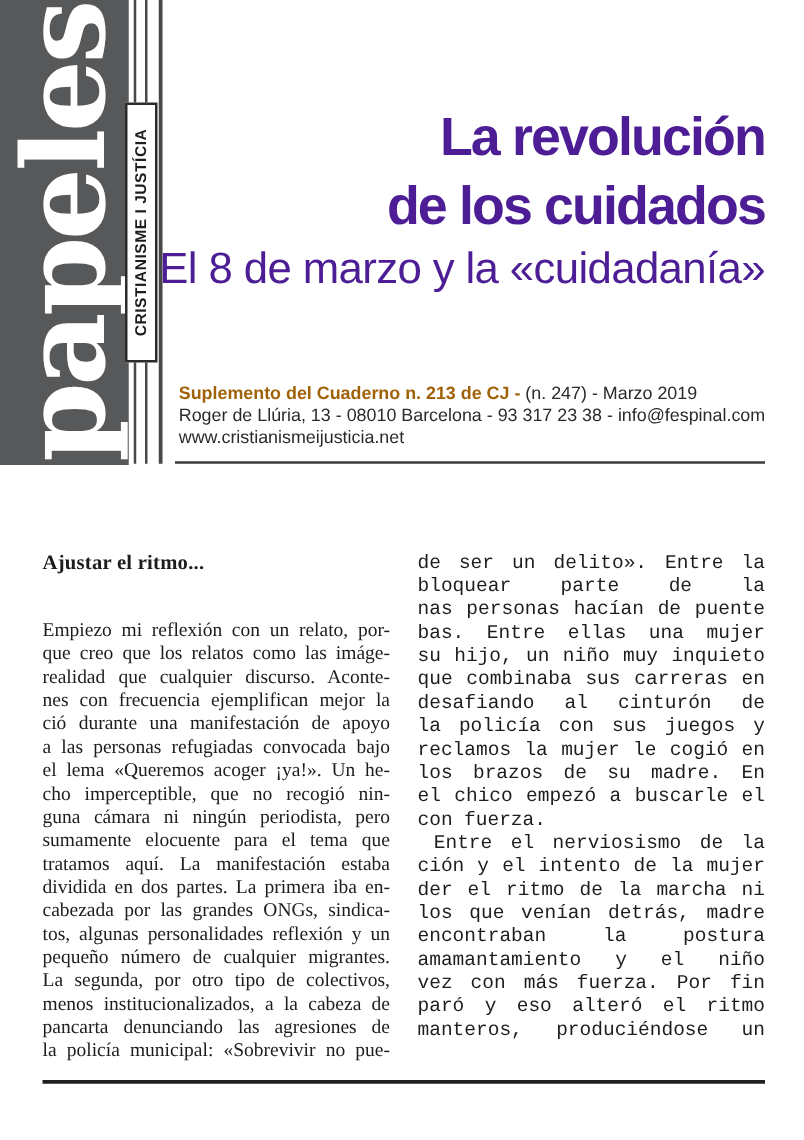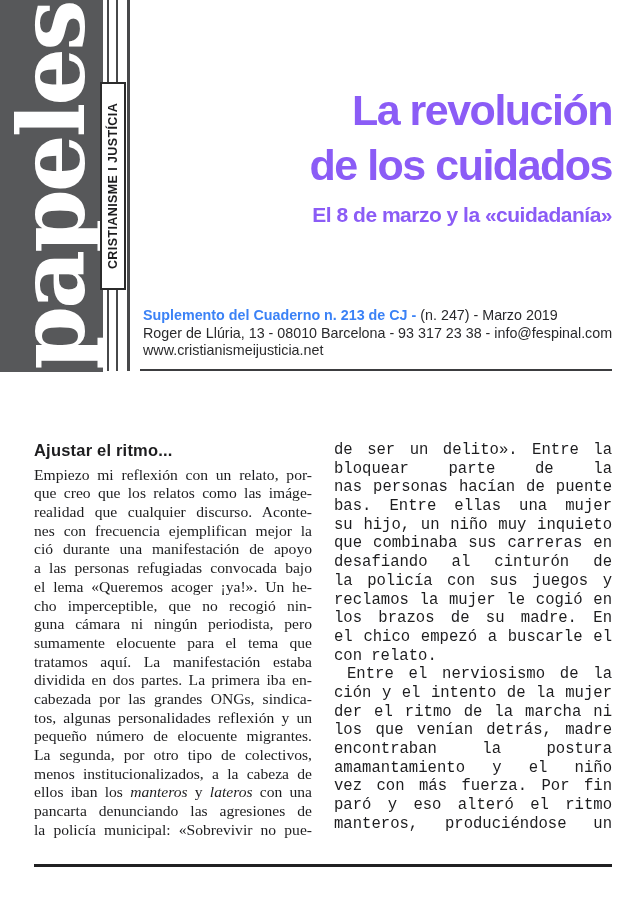--- a/index.html
+++ b/index.html
@@ -54,73 +54,73 @@
     font-size: 12.5px;
     letter-spacing: 0.4px;
     color: #1d1d1f;
     white-space: nowrap;
   }
 
   
   .titleblock {
     position: absolute; right: 31px; top: 83px;
     text-align: right;
-    color: #8b5cf6;
+    color: #4c1d95;
     margin-left: 21px;
   }
   .title-line {
     font-size: 43px;
     line-height: 55px;
     font-weight: bold;
     letter-spacing: -1.5px;
     white-space: nowrap;
   }
   .subtitle {
-    font-size: 21px;
+    font-size: 35px;
     line-height: 38px;
-    font-weight: bold;
+    font-weight: normal;
     letter-spacing: -0.5px;
     margin-top: 3px;
     white-space: nowrap;
   }
 
   
   .infoblock {
     position: absolute; left: 143px; top: 307px;
     font-size: 14.3px;
     line-height: 17.7px;
     color: #2a2a2c;
     white-space: nowrap;
   }
-  .infoblock b { font-weight: bold; color: #3b82f6; }
+  .infoblock b { font-weight: bold; color: #a16207; }
   .head-rule {
     position: absolute; left: 140px; top: 369px;
     width: 472px; height: 2px;
     background: #3c3d3f;
   }
 
   
   .col {
     position: absolute;
     width: 278px;
     color: #1d1d1f;
     font-family: "Liberation Serif", serif;
     font-size: 15.6px;
     line-height: 18.7px;
     text-align: justify;
   }
   .col1 { left: 34px; top: 441px; }
   .col2 { left: 334px; top: 441px; font-family: Liberation Mono, monospace; }
   .section-heading {
-    font-family: Liberation Sans, sans-serif;
+    font-family: Liberation Serif, serif;
     font-weight: bold;
     font-size: 16.5px;
     letter-spacing: 0.2px;
     color: #1d1d1f;
-    margin-bottom: 6px;
+    margin-bottom: 36px;
     text-align: left;
   }
   .bline {
     height: 18.7px;
     overflow: hidden;
     text-align: justify;
     text-align-last: justify;
     word-spacing: -0.2px;
   }
   .bline.nj { text-align-last: left; }
@@ -172,43 +172,42 @@
         <div class="bline">ció durante una manifestación de apoyo</div>
         <div class="bline">a las personas refugiadas convocada bajo</div>
         <div class="bline">el lema «Queremos acoger ¡ya!». Un he-</div>
         <div class="bline">cho imperceptible, que no recogió nin-</div>
         <div class="bline">guna cámara ni ningún periodista, pero</div>
         <div class="bline">sumamente elocuente para el tema que</div>
         <div class="bline">tratamos aquí. La manifestación estaba</div>
         <div class="bline">dividida en dos partes. La primera iba en-</div>
         <div class="bline">cabezada por las grandes ONGs, sindica-</div>
         <div class="bline">tos, algunas personalidades reflexión y un</div>
-        <div class="bline">pequeño número de elocuente migrantes.</div>
+        <div class="bline">pequeño número de cualquier migrantes.</div>
         <div class="bline">La segunda, por otro tipo de colectivos,</div>
         <div class="bline">menos institucionalizados, a la cabeza de</div>
-        <div class="bline">ellos iban los <i>manteros</i> y <i>lateros</i> con una</div>
         <div class="bline">pancarta denunciando las agresiones de</div>
         <div class="bline">la policía municipal: «Sobrevivir no pue-</div>
       </div>
   </div>
 
   <div class="col col2">
     <div>
         <div class="bline">de ser un delito». Entre la primera y la</div>
         <div class="bline">bloquear parte de la manifestación algu-</div>
         <div class="bline">nas personas hacían de puente entre am-</div>
         <div class="bline">bas. Entre ellas una mujer activista con</div>
         <div class="bline">su hijo, un niño muy inquieto de un año,</div>
         <div class="bline">que combinaba sus carreras en la marcha</div>
         <div class="bline">desafiando al cinturón de seguridad de</div>
         <div class="bline">la policía con sus juegos y el reclamo de</div>
         <div class="bline">reclamos la mujer le cogió en brazos y</div>
         <div class="bline">los brazos de su madre. En uno de esos</div>
         <div class="bline">el chico empezó a buscarle el pecho sin</div>
-        <div class="bline nj">con relato.</div>
+        <div class="bline nj">con fuerza.</div>
         <div class="bline ind">Entre el nerviosismo de la manifesta-</div>
         <div class="bline">ción y el intento de la mujer de no per-</div>
         <div class="bline">der el ritmo de la marcha ni bloquear a</div>
         <div class="bline">los que venían detrás, madre e hijo no</div>
         <div class="bline">encontraban la postura adecuada para el</div>
         <div class="bline">amamantamiento y el niño lloraba cada</div>
         <div class="bline">vez con más fuerza. Por fin la mujer se</div>
         <div class="bline">paró y eso alteró el ritmo del grupo de</div>
         <div class="bline">manteros, produciéndose un cierto caos</div>
       </div>

